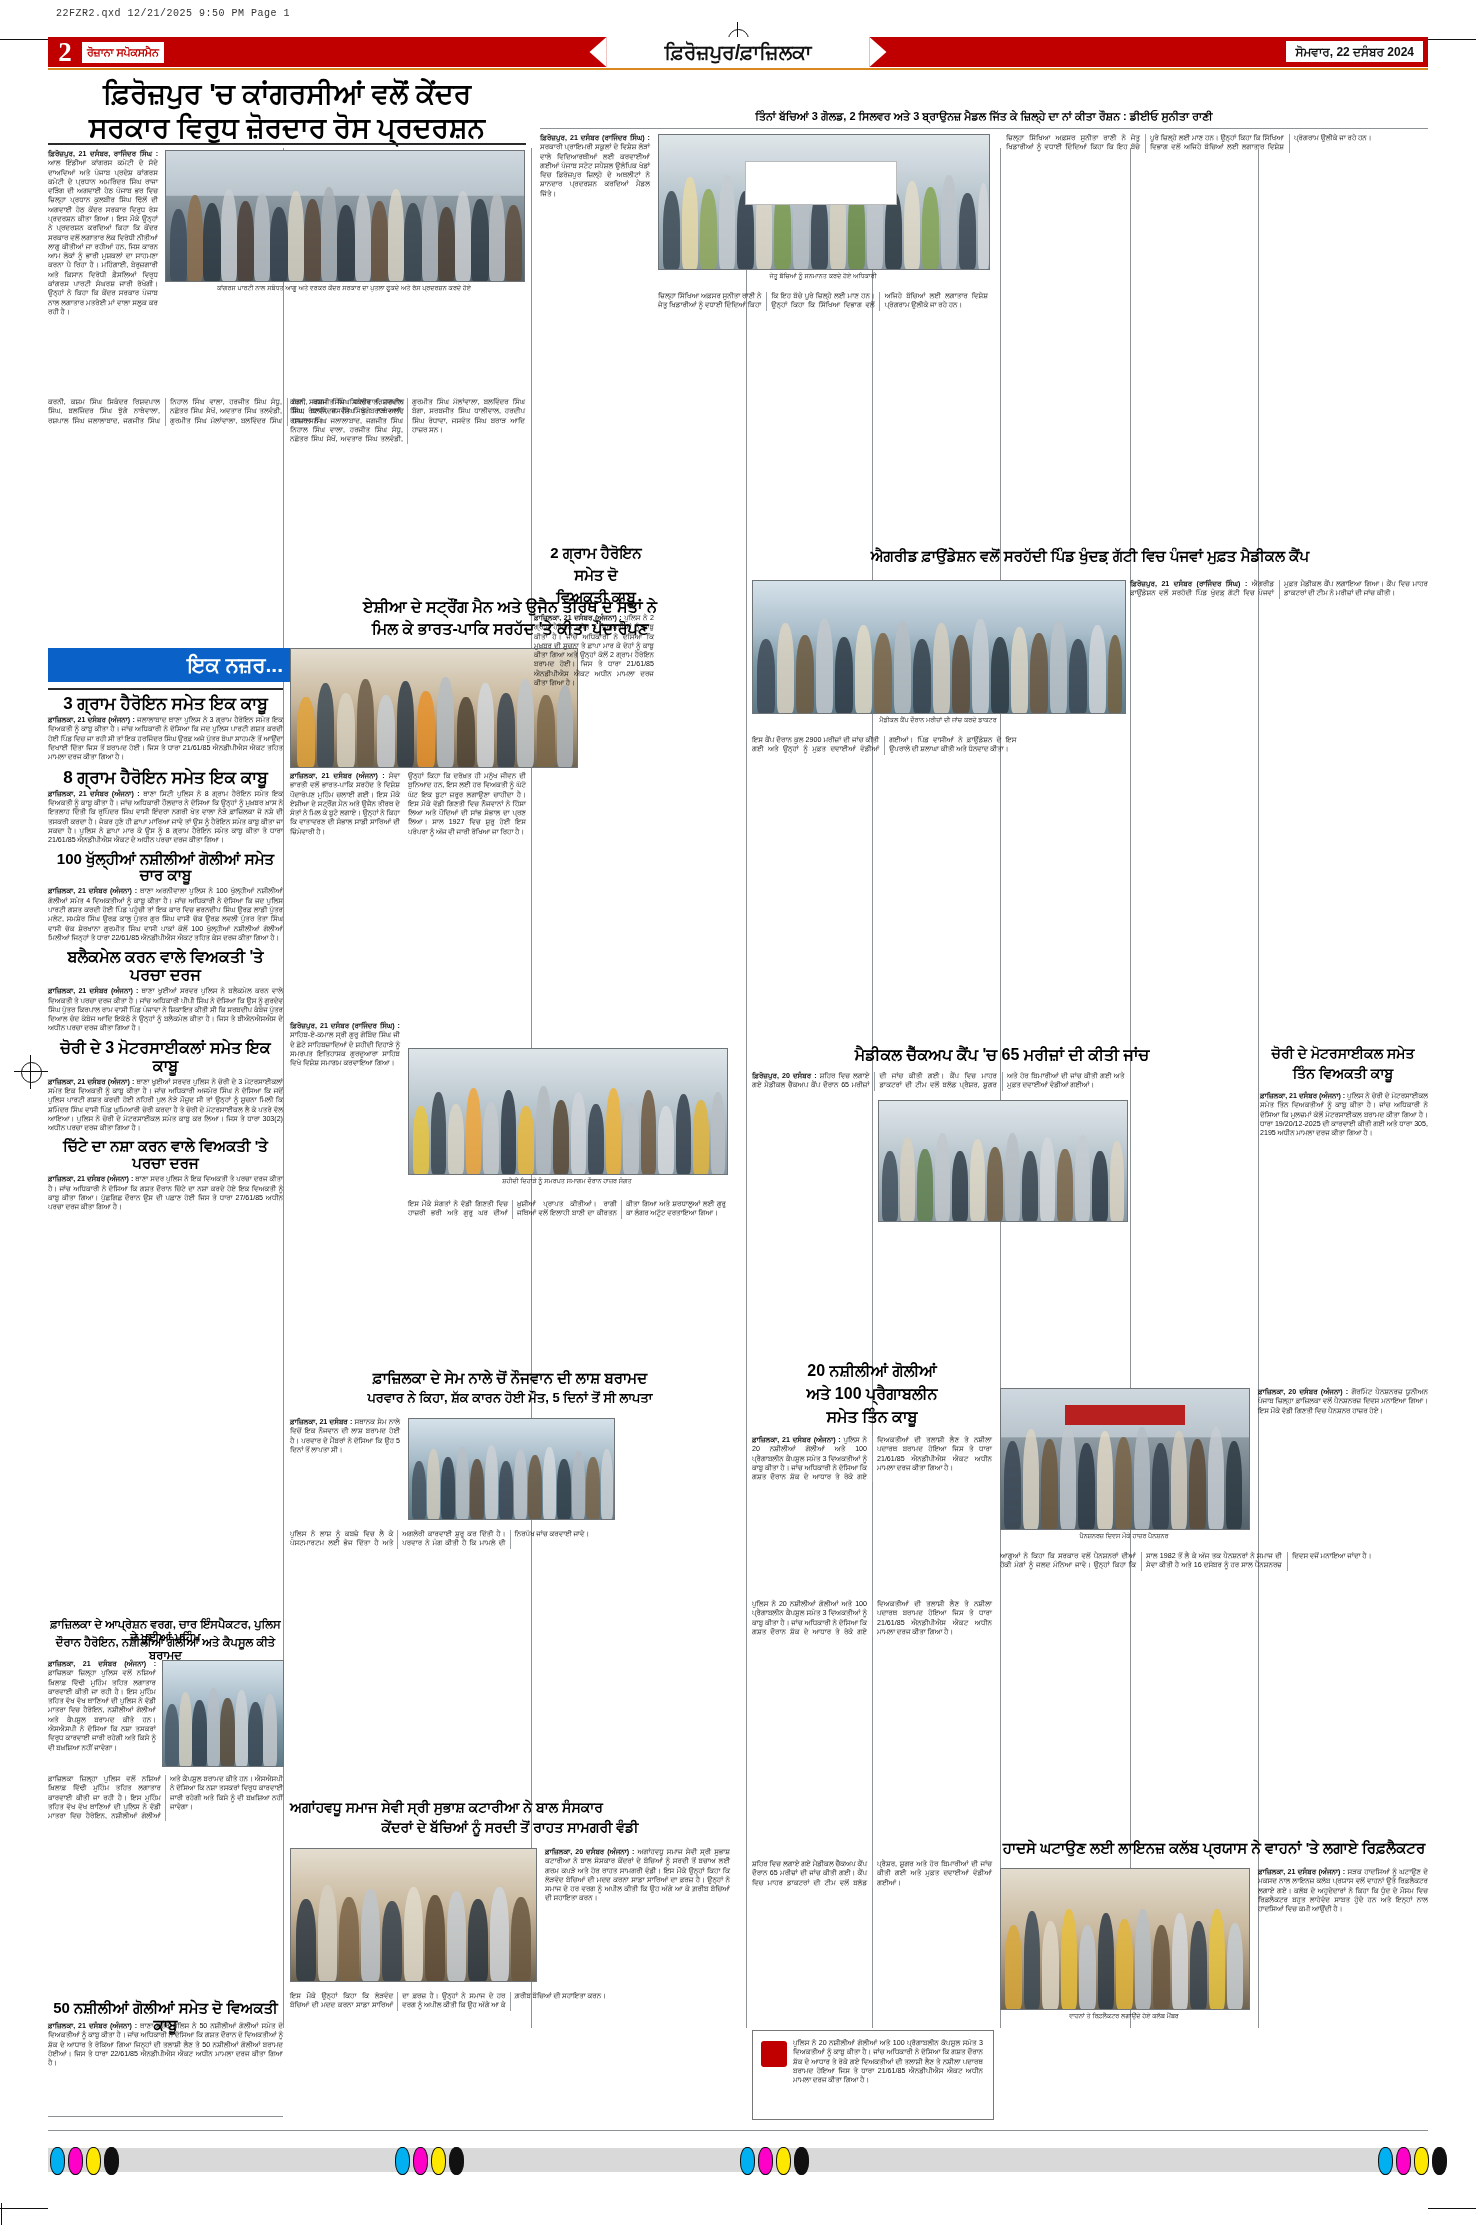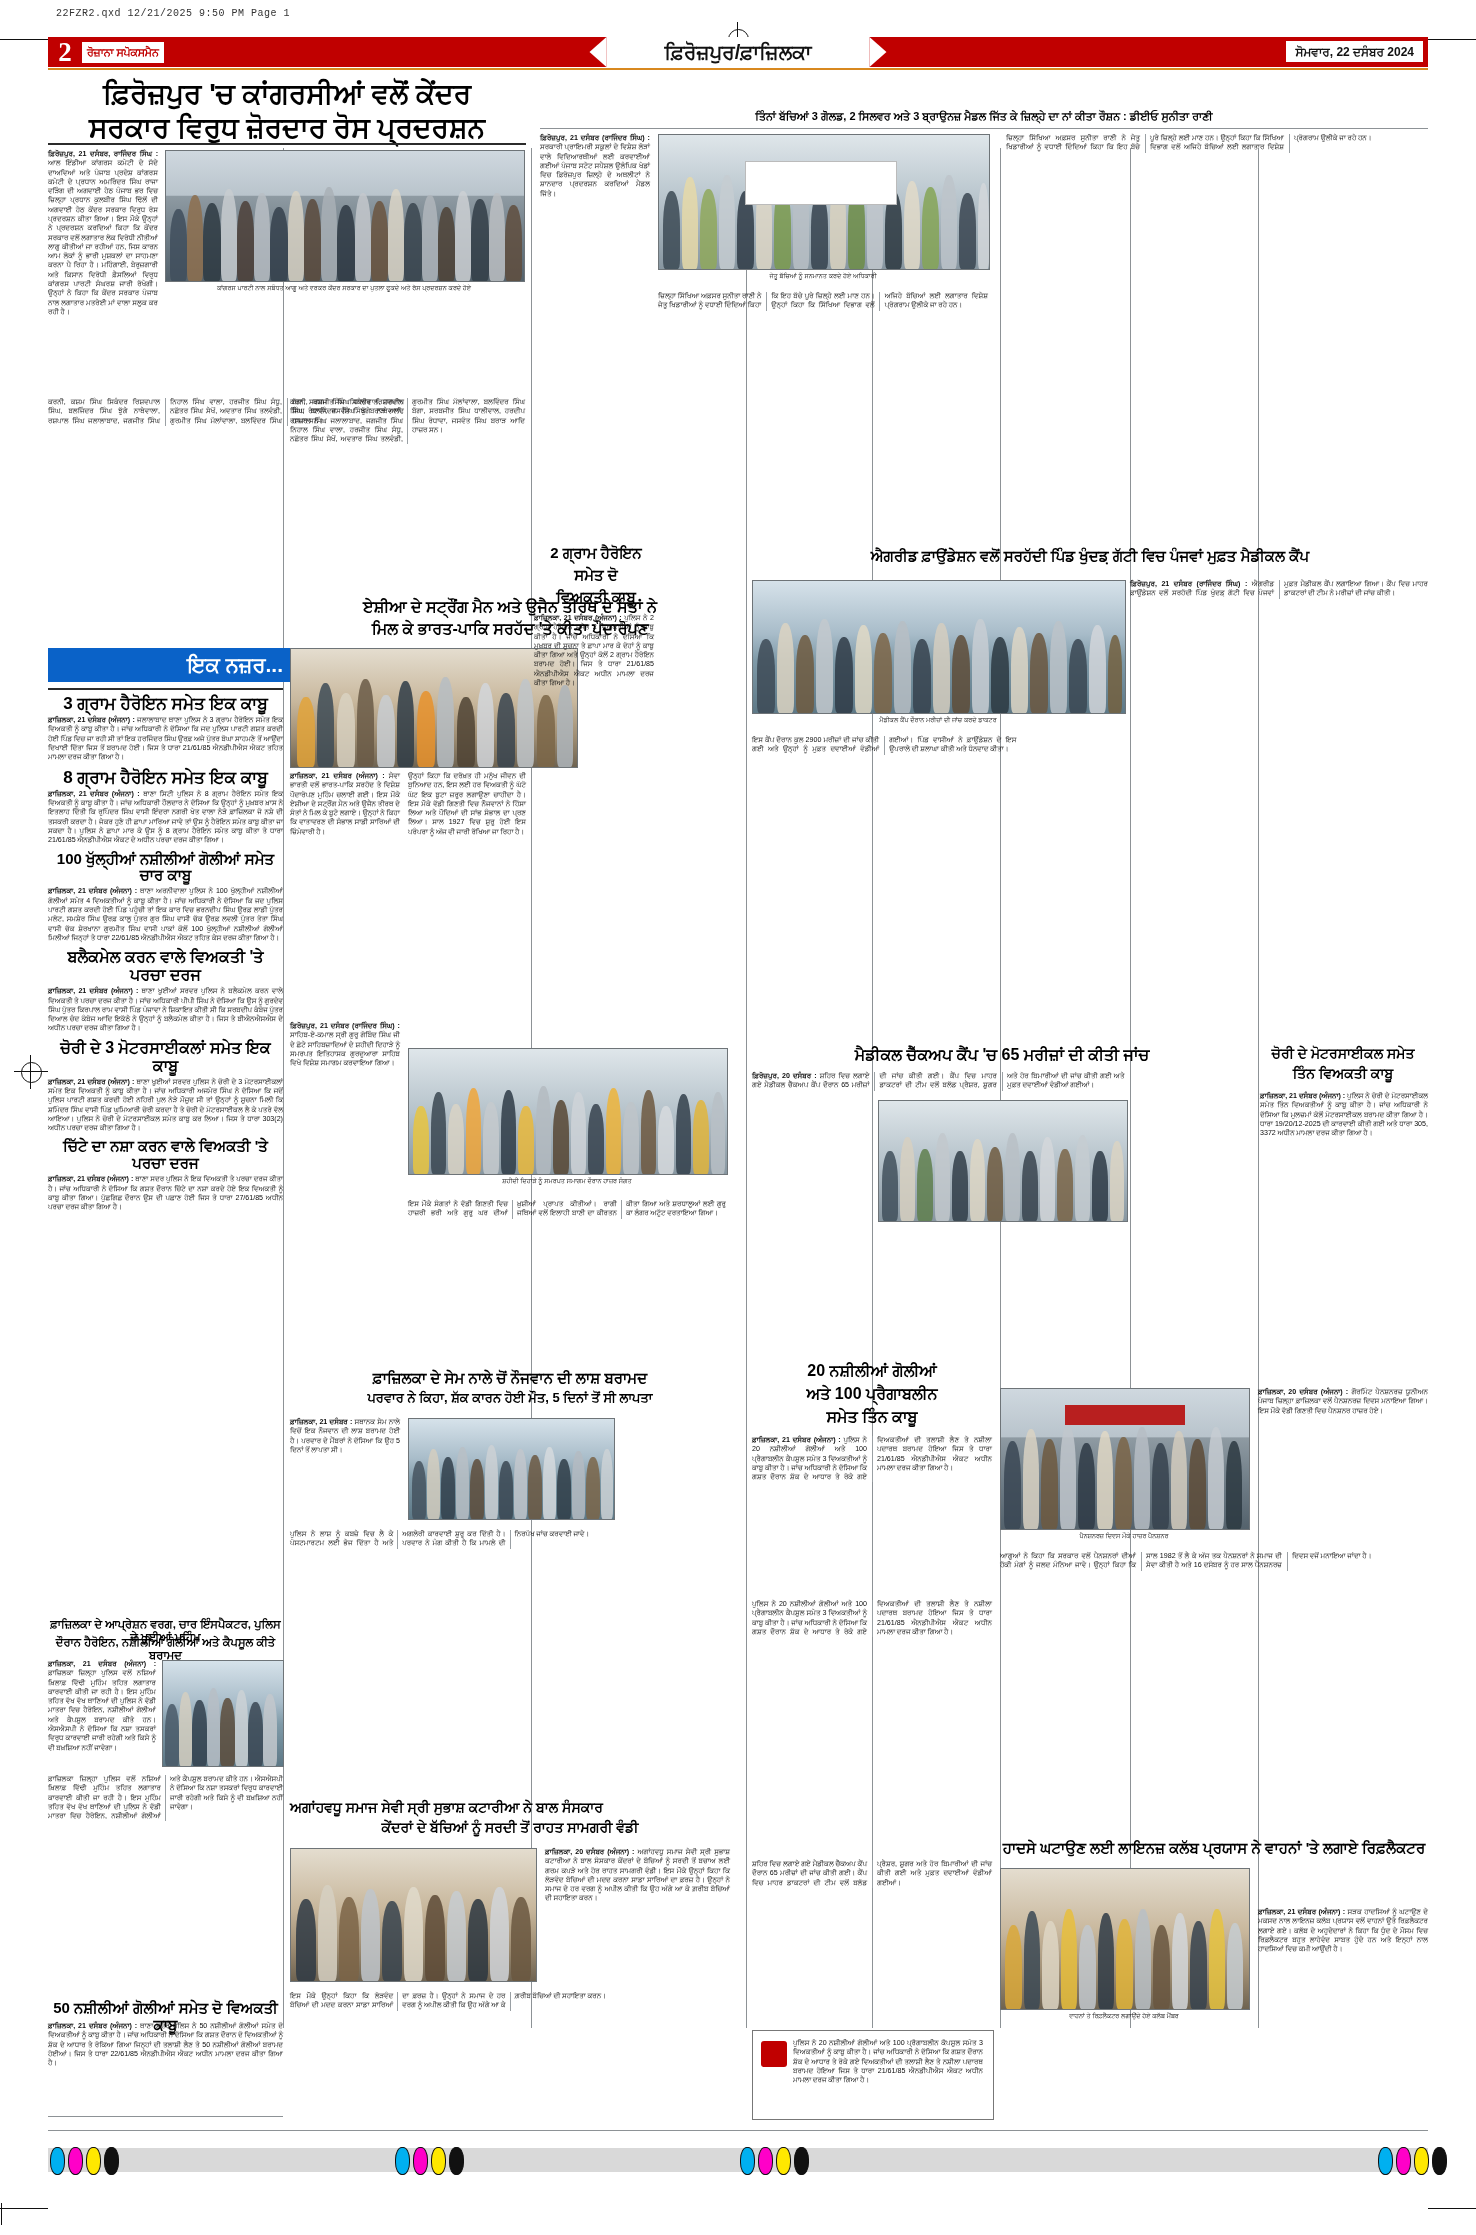--- a/index.html
+++ b/index.html
@@ -437,21 +437,21 @@
       <i style="left:196px;width:15px;height:86px;background:#c6ccd1"></i>
       <i style="left:213px;width:16px;height:70px;background:#2d3a45"></i>
       <i style="left:231px;width:14px;height:80px;background:#dbd4c3"></i>
     </div>
   </div>
 
   <div class="hl" style="position:absolute;left:1258px;top:1046px;width:170px;font-size:14px;text-align:center;">ਚੋਰੀ ਦੇ ਮੋਟਰਸਾਈਕਲ ਸਮੇਤ</div>
   <div class="hl" style="position:absolute;left:1258px;top:1066px;width:170px;font-size:14px;text-align:center;">ਤਿੰਨ ਵਿਅਕਤੀ ਕਾਬੂ</div>
   <div class="body-col" style="position:absolute;left:1260px;top:1092px;width:168px;">
     <span class="dl">ਫ਼ਾਜ਼ਿਲਕਾ, 21 ਦਸੰਬਰ (ਅੰਜਨਾ) :</span>
-    <span>ਪੁਲਿਸ ਨੇ ਚੋਰੀ ਦੇ ਮੋਟਰਸਾਈਕਲ ਸਮੇਤ ਤਿੰਨ ਵਿਅਕਤੀਆਂ ਨੂੰ ਕਾਬੂ ਕੀਤਾ ਹੈ। ਜਾਂਚ ਅਧਿਕਾਰੀ ਨੇ ਦੱਸਿਆ ਕਿ ਮੁਲਜ਼ਮਾਂ ਕੋਲੋਂ ਮੋਟਰਸਾਈਕਲ ਬਰਾਮਦ ਕੀਤਾ ਗਿਆ ਹੈ। ਧਾਰਾ 19/20/12-2025 ਦੀ ਕਾਰਵਾਈ ਕੀਤੀ ਗਈ ਅਤੇ ਧਾਰਾ 305, 3372 ਅਧੀਨ ਮਾਮਲਾ ਦਰਜ ਕੀਤਾ ਗਿਆ ਹੈ।</span>
+    <span>ਪੁਲਿਸ ਨੇ ਚੋਰੀ ਦੇ ਮੋਟਰਸਾਈਕਲ ਸਮੇਤ ਤਿੰਨ ਵਿਅਕਤੀਆਂ ਨੂੰ ਕਾਬੂ ਕੀਤਾ ਹੈ। ਜਾਂਚ ਅਧਿਕਾਰੀ ਨੇ ਦੱਸਿਆ ਕਿ ਮੁਲਜ਼ਮਾਂ ਕੋਲੋਂ ਮੋਟਰਸਾਈਕਲ ਬਰਾਮਦ ਕੀਤਾ ਗਿਆ ਹੈ। ਧਾਰਾ 19/20/12-2025 ਦੀ ਕਾਰਵਾਈ ਕੀਤੀ ਗਈ ਅਤੇ ਧਾਰਾ 305, 2195 ਅਧੀਨ ਮਾਮਲਾ ਦਰਜ ਕੀਤਾ ਗਿਆ ਹੈ।</span>
   </div>
 
   <div class="hl" style="position:absolute;left:752px;top:1362px;width:240px;font-size:16px;text-align:center;">20 ਨਸ਼ੀਲੀਆਂ ਗੋਲੀਆਂ</div>
   <div class="hl" style="position:absolute;left:752px;top:1385px;width:240px;font-size:16px;text-align:center;">ਅਤੇ 100 ਪ੍ਰੈਗਾਬਲੀਨ</div>
   <div class="hl" style="position:absolute;left:752px;top:1408px;width:240px;font-size:16px;text-align:center;">ਸਮੇਤ ਤਿੰਨ ਕਾਬੂ</div>
   <div class="body-col" style="position:absolute;left:752px;top:1436px;width:240px;column-count:2;column-gap:10px;column-rule:1px solid #9aa0a4;">
     <span class="dl">ਫ਼ਾਜ਼ਿਲਕਾ, 21 ਦਸੰਬਰ (ਅੰਜਨਾ) :</span>
     <span>ਪੁਲਿਸ ਨੇ 20 ਨਸ਼ੀਲੀਆਂ ਗੋਲੀਆਂ ਅਤੇ 100 ਪ੍ਰੈਗਾਬਲੀਨ ਕੈਪਸੂਲ ਸਮੇਤ 3 ਵਿਅਕਤੀਆਂ ਨੂੰ ਕਾਬੂ ਕੀਤਾ ਹੈ। ਜਾਂਚ ਅਧਿਕਾਰੀ ਨੇ ਦੱਸਿਆ ਕਿ ਗਸ਼ਤ ਦੌਰਾਨ ਸ਼ੱਕ ਦੇ ਆਧਾਰ ਤੇ ਰੋਕੇ ਗਏ ਵਿਅਕਤੀਆਂ ਦੀ ਤਲਾਸ਼ੀ ਲੈਣ ਤੇ ਨਸ਼ੀਲਾ ਪਦਾਰਥ ਬਰਾਮਦ ਹੋਇਆ ਜਿਸ ਤੇ ਧਾਰਾ 21/61/85 ਐਨਡੀਪੀਐਸ ਐਕਟ ਅਧੀਨ ਮਾਮਲਾ ਦਰਜ ਕੀਤਾ ਗਿਆ ਹੈ।</span>
   </div>
 
@@ -494,21 +494,21 @@
       <i style="left:134px;width:16px;height:100px;background:#b8bfc5"></i>
       <i style="left:152px;width:17px;height:84px;background:#695640"></i>
       <i style="left:171px;width:16px;height:96px;background:#d3d7db"></i>
       <i style="left:189px;width:17px;height:88px;background:#36424d"></i>
       <i style="left:208px;width:16px;height:100px;background:#e6c340"></i>
       <i style="left:226px;width:16px;height:86px;background:#c6ccd1"></i>
     </div>
   </div>
   <div class="cap" style="position:absolute;left:1000px;top:2010px;width:248px;">ਵਾਹਨਾਂ ਤੇ ਰਿਫ਼ਲੈਕਟਰ ਲਗਾਉਂਦੇ ਹੋਏ ਕਲੱਬ ਮੈਂਬਰ</div>
 
-  <div class="body-col" style="position:absolute;left:1258px;top:1868px;width:170px;margin-top:40px;">
+  <div class="body-col" style="position:absolute;left:1258px;top:1868px;width:170px;">
     <span class="dl">ਫ਼ਾਜ਼ਿਲਕਾ, 21 ਦਸੰਬਰ (ਅੰਜਨਾ) :</span>
     <span>ਸੜਕ ਹਾਦਸਿਆਂ ਨੂੰ ਘਟਾਉਣ ਦੇ ਮਕਸਦ ਨਾਲ ਲਾਇਨਜ਼ ਕਲੱਬ ਪ੍ਰਯਾਸ ਵਲੋਂ ਵਾਹਨਾਂ ਉਤੇ ਰਿਫ਼ਲੈਕਟਰ ਲਗਾਏ ਗਏ।</span>
     <span>ਕਲੱਬ ਦੇ ਅਹੁਦੇਦਾਰਾਂ ਨੇ ਕਿਹਾ ਕਿ ਧੁੰਦ ਦੇ ਮੌਸਮ ਵਿਚ ਰਿਫ਼ਲੈਕਟਰ ਬਹੁਤ ਲਾਹੇਵੰਦ ਸਾਬਤ ਹੁੰਦੇ ਹਨ ਅਤੇ ਇਨ੍ਹਾਂ ਨਾਲ ਹਾਦਸਿਆਂ ਵਿਚ ਕਮੀ ਆਉਂਦੀ ਹੈ।</span>
   </div>
 
   <div class="body-col" style="position:absolute;left:752px;top:1600px;width:240px;column-count:2;column-gap:10px;column-rule:1px solid #9aa0a4;">ਪੁਲਿਸ ਨੇ 20 ਨਸ਼ੀਲੀਆਂ ਗੋਲੀਆਂ ਅਤੇ 100 ਪ੍ਰੈਗਾਬਲੀਨ ਕੈਪਸੂਲ ਸਮੇਤ 3 ਵਿਅਕਤੀਆਂ ਨੂੰ ਕਾਬੂ ਕੀਤਾ ਹੈ। ਜਾਂਚ ਅਧਿਕਾਰੀ ਨੇ ਦੱਸਿਆ ਕਿ ਗਸ਼ਤ ਦੌਰਾਨ ਸ਼ੱਕ ਦੇ ਆਧਾਰ ਤੇ ਰੋਕੇ ਗਏ ਵਿਅਕਤੀਆਂ ਦੀ ਤਲਾਸ਼ੀ ਲੈਣ ਤੇ ਨਸ਼ੀਲਾ ਪਦਾਰਥ ਬਰਾਮਦ ਹੋਇਆ ਜਿਸ ਤੇ ਧਾਰਾ 21/61/85 ਐਨਡੀਪੀਐਸ ਐਕਟ ਅਧੀਨ ਮਾਮਲਾ ਦਰਜ ਕੀਤਾ ਗਿਆ ਹੈ।</div>
   <div class="body-col" style="position:absolute;left:752px;top:1860px;width:240px;column-count:2;column-gap:10px;column-rule:1px solid #9aa0a4;">ਸ਼ਹਿਰ ਵਿਚ ਲਗਾਏ ਗਏ ਮੈਡੀਕਲ ਚੈੱਕਅਪ ਕੈਂਪ ਦੌਰਾਨ 65 ਮਰੀਜ਼ਾਂ ਦੀ ਜਾਂਚ ਕੀਤੀ ਗਈ। ਕੈਂਪ ਵਿਚ ਮਾਹਰ ਡਾਕਟਰਾਂ ਦੀ ਟੀਮ ਵਲੋਂ ਬਲੱਡ ਪ੍ਰੈਸ਼ਰ, ਸ਼ੂਗਰ ਅਤੇ ਹੋਰ ਬਿਮਾਰੀਆਂ ਦੀ ਜਾਂਚ ਕੀਤੀ ਗਈ ਅਤੇ ਮੁਫ਼ਤ ਦਵਾਈਆਂ ਵੰਡੀਆਂ ਗਈਆਂ।</div>
 
   <div style="position:absolute;left:752px;top:2030px;width:240px;height:88px;border:1px solid #777;">
     <div style="position:absolute;left:8px;top:10px;width:26px;height:26px;background:#c00000;border-radius:3px;"></div>

